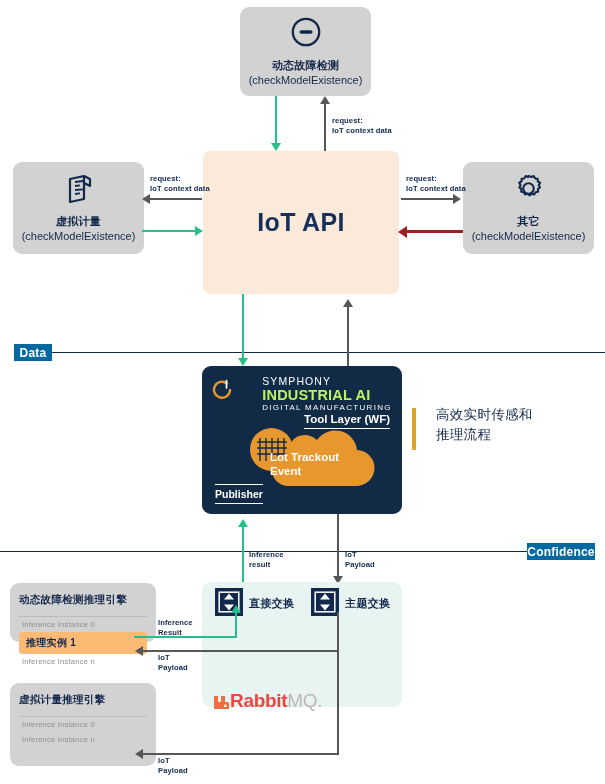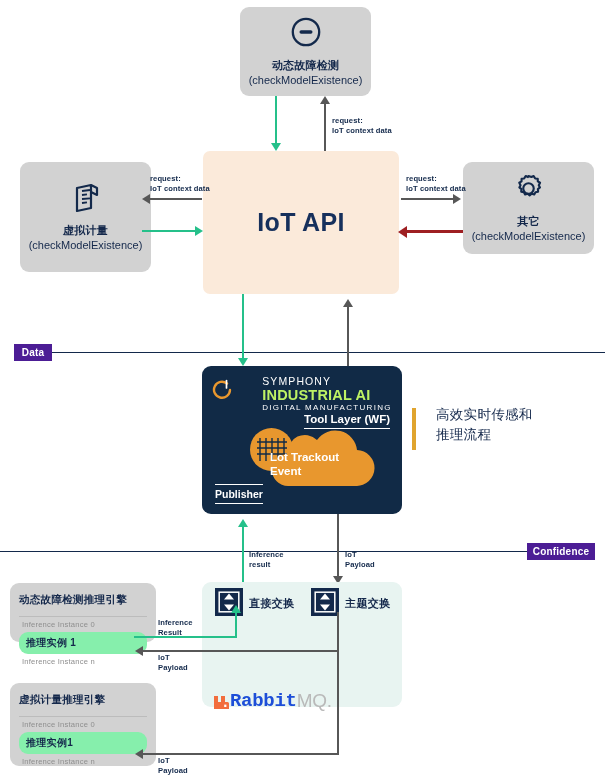--- a/index.html
+++ b/index.html
@@ -75,22 +75,22 @@
     color:#ffffff;font-size:11.5px;font-weight:700;line-height:14px;
   }
   .pub-label{
     color:#ffffff;font-size:10.5px;font-weight:700;
     border-top:1.6px solid #ffffff;border-bottom:1.6px solid #ffffff;
     padding:3px 0 3px 0;
   }
 
   
   .tag{
-    background:#4c1d95;color:#ffffff;
-    font-size:10px;font-weight:700;
+    background:#0369a1;color:#ffffff;
+    font-size:12px;font-weight:700;
     display:flex;align-items:center;justify-content:center;
     letter-spacing:.2px;
   }
   .hline{background:#13294b;height:1.4px;}
 
   
   .callout-bar{background:#e0a42e;width:4px;}
   .callout-txt{
     color:#14284b;font-size:13.5px;font-weight:400;line-height:20px;
     letter-spacing:.3px;
@@ -112,41 +112,41 @@
   .arw-rt{border-top:5px solid transparent;border-bottom:5px solid transparent;}
 
   
   .mq-zone{
     background:#e8f4f1;
     border-radius:9px;
   }
   .mq-logo{
     display:flex;align-items:flex-end;font-size:19px;letter-spacing:-.3px;
   }
-  .mq-rabbit{color:#1d4ed8;font-weight:700;font-family:Liberation Mono, monospace;}
+  .mq-rabbit{color:#ef4444;font-weight:700;}
   .mq-mq{color:#b9b9b9;font-weight:400;}
   .ex-label{
     color:#14284b;font-size:11px;font-weight:700;letter-spacing:.4px;
   }
 
   
   .eng-panel{
     background:#d2d2d2;border-radius:9px;box-sizing:border-box;
     padding:10px 9px 8px 9px;
   }
   .eng-title{
     color:#14284b;font-size:10.5px;font-weight:700;letter-spacing:.3px;
   }
   .eng-row{
     color:#8e8e8e;font-size:7.6px;font-weight:400;letter-spacing:.2px;
     padding:3px 3px;
   }
   .eng-sep{height:1px;background:#bcbcbc;}
   .eng-active{
-    background:#86efac;border-radius:9px;
+    background:#fdba74;border-radius:3px;
     color:#14284b;font-size:10px;font-weight:700;
     padding:4px 7px;letter-spacing:.3px;
   }
 </style>
 </head>
 <body>
 
 <div id="stage">
 
   <div class="abs svc-box" style="left:240px;top:7px;width:131px;height:89px;">
@@ -165,21 +165,21 @@
   <div class="abs alabel" style="left:332px;top:116px;">request:
 IoT context data</div>
 
   <div class="ln-v" style="left:274.8px;top:96px;height:48px;background:#25c08a;"></div>
   <div class="arw arw-dn" style="left:271px;top:143px;border-top:8px solid #25c08a;"></div>
 
   <div class="abs iot-api" style="left:203px;top:151px;width:196px;height:143px;">
     <div class="iot-api-label">IoT API</div>
   </div>
 
-  <div class="abs svc-box" style="left:20px;top:162px;width:131px;height:110px;">
+  <div class="abs svc-box" style="left:13px;top:162px;width:131px;height:92px;">
     <div style="margin-bottom:5px;">
       <svg width="30" height="32" viewBox="0 0 30 32">
         <path d="M6 6 L20 3 L20 26 L6 29 Z" fill="none" stroke="#13294b" stroke-width="2.2" stroke-linejoin="round"></path>
         <path d="M20 3 L26 6 L26 13 L20 10" fill="none" stroke="#13294b" stroke-width="2.2" stroke-linejoin="round"></path>
         <line x1="11" y1="9" x2="19" y2="8" stroke="#13294b" stroke-width="1.8"></line>
         <line x1="11" y1="13" x2="16" y2="12.4" stroke="#13294b" stroke-width="1.8"></line>
         <line x1="11" y1="17" x2="19" y2="16.3" stroke="#13294b" stroke-width="1.8"></line>
         <line x1="11" y1="21" x2="16" y2="20.4" stroke="#13294b" stroke-width="1.8"></line>
       </svg>
     </div>
@@ -324,21 +324,20 @@
     <div class="eng-sep" style="margin-top:9px;"></div>
     <div class="eng-row">Inference Instance 0</div>
     <div class="eng-active">推理实例 1</div>
     <div class="eng-row">Inference Instance n</div>
   </div>
 
   <div class="abs eng-panel" style="left:10px;top:683px;width:146px;height:83px;">
     <div class="eng-title">虚拟计量推理引擎</div>
     <div class="eng-sep" style="margin-top:9px;"></div>
     <div class="eng-row">Inference Instance 0</div>
-    <div class="eng-active">推理实例1</div>
     <div class="eng-row">Inference Instance n</div>
   </div>
 
   <div class="ln-h" style="left:134px;top:636px;width:103px;background:#25c08a;"></div>
   <div class="ln-v" style="left:234.8px;top:612px;height:26px;background:#25c08a;"></div>
   <div class="arw arw-up" style="left:231px;top:605px;border-bottom:8px solid #25c08a;"></div>
   <div class="abs alabel" style="left:158px;top:618px;">Inference
 Result</div>
 
   <div class="ln-v" style="left:336.8px;top:612px;height:40px;background:#575757;"></div>

